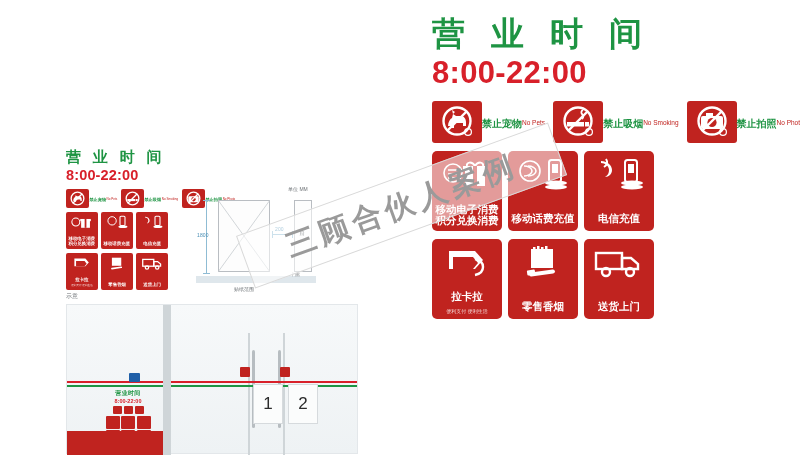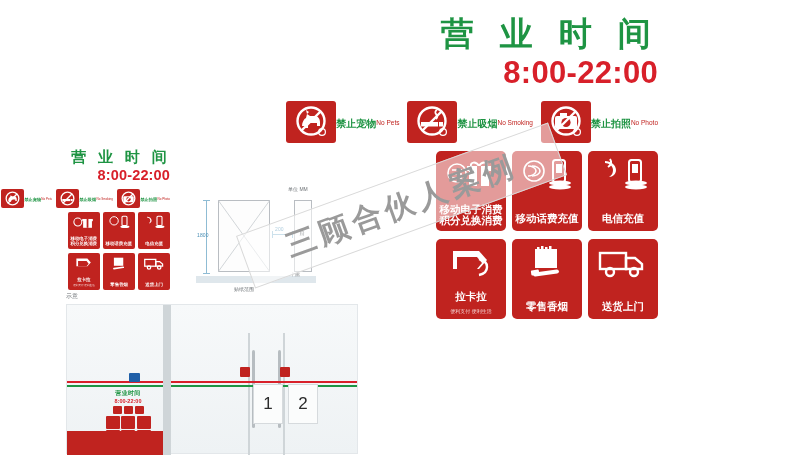--- a/index.html
+++ b/index.html
@@ -4,21 +4,21 @@
 <style>
   html,body{margin:0;padding:0;}
   body{
     width:800px;height:468px;background:#ffffff;overflow:hidden;position:relative;
     font-family:"Liberation Sans","DejaVu Sans",sans-serif;
     -webkit-font-smoothing:antialiased;
   }
   .stage{position:absolute;inset:0;}
 
   
-  .sign{position:absolute;display:flex;flex-direction:column;align-items:flex-end;}
+  .sign{position:absolute;display:flex;flex-direction:column;align-items:flex-start;}
   .sign-title{
     color:#1e9443;font-weight:bold;letter-spacing:.22em;white-space:nowrap;
     font-family:"DejaVu Sans","Liberation Sans",sans-serif;
   }
   .sign-hours{color:#d8202a;font-weight:bold;white-space:nowrap;letter-spacing:.01em;}
 
   .row{display:flex;justify-content:center;}
   .tile{
     background:#c0231f;color:#fff;display:flex;flex-direction:column;
     align-items:center;justify-content:flex-start;box-sizing:border-box;overflow:hidden;

